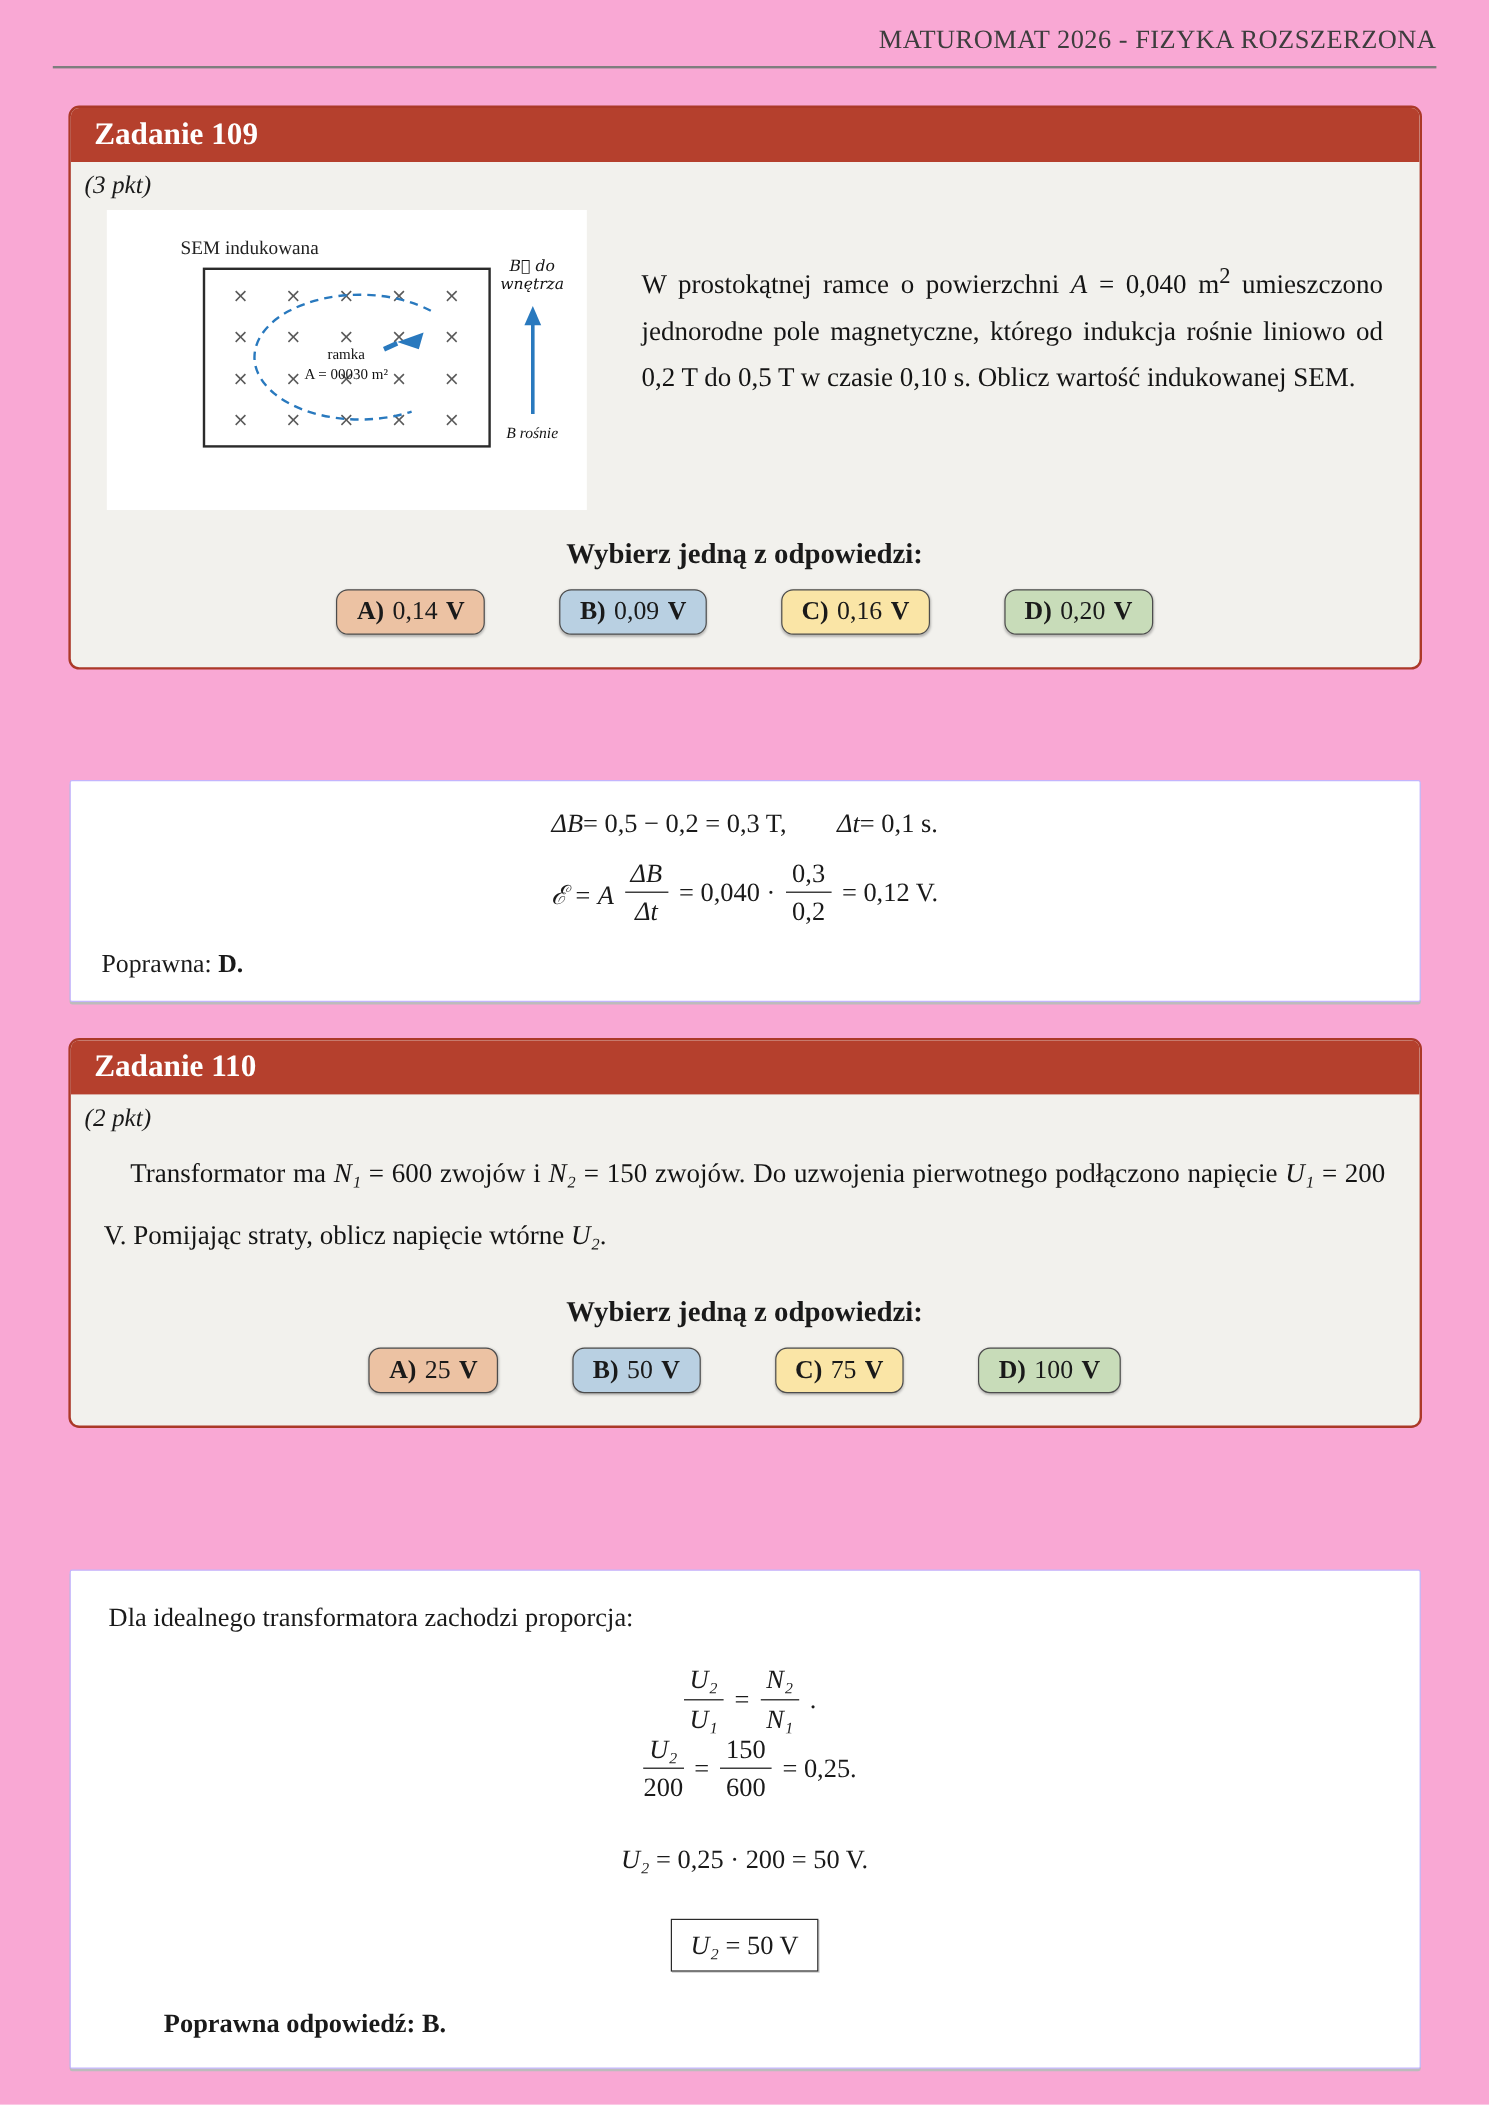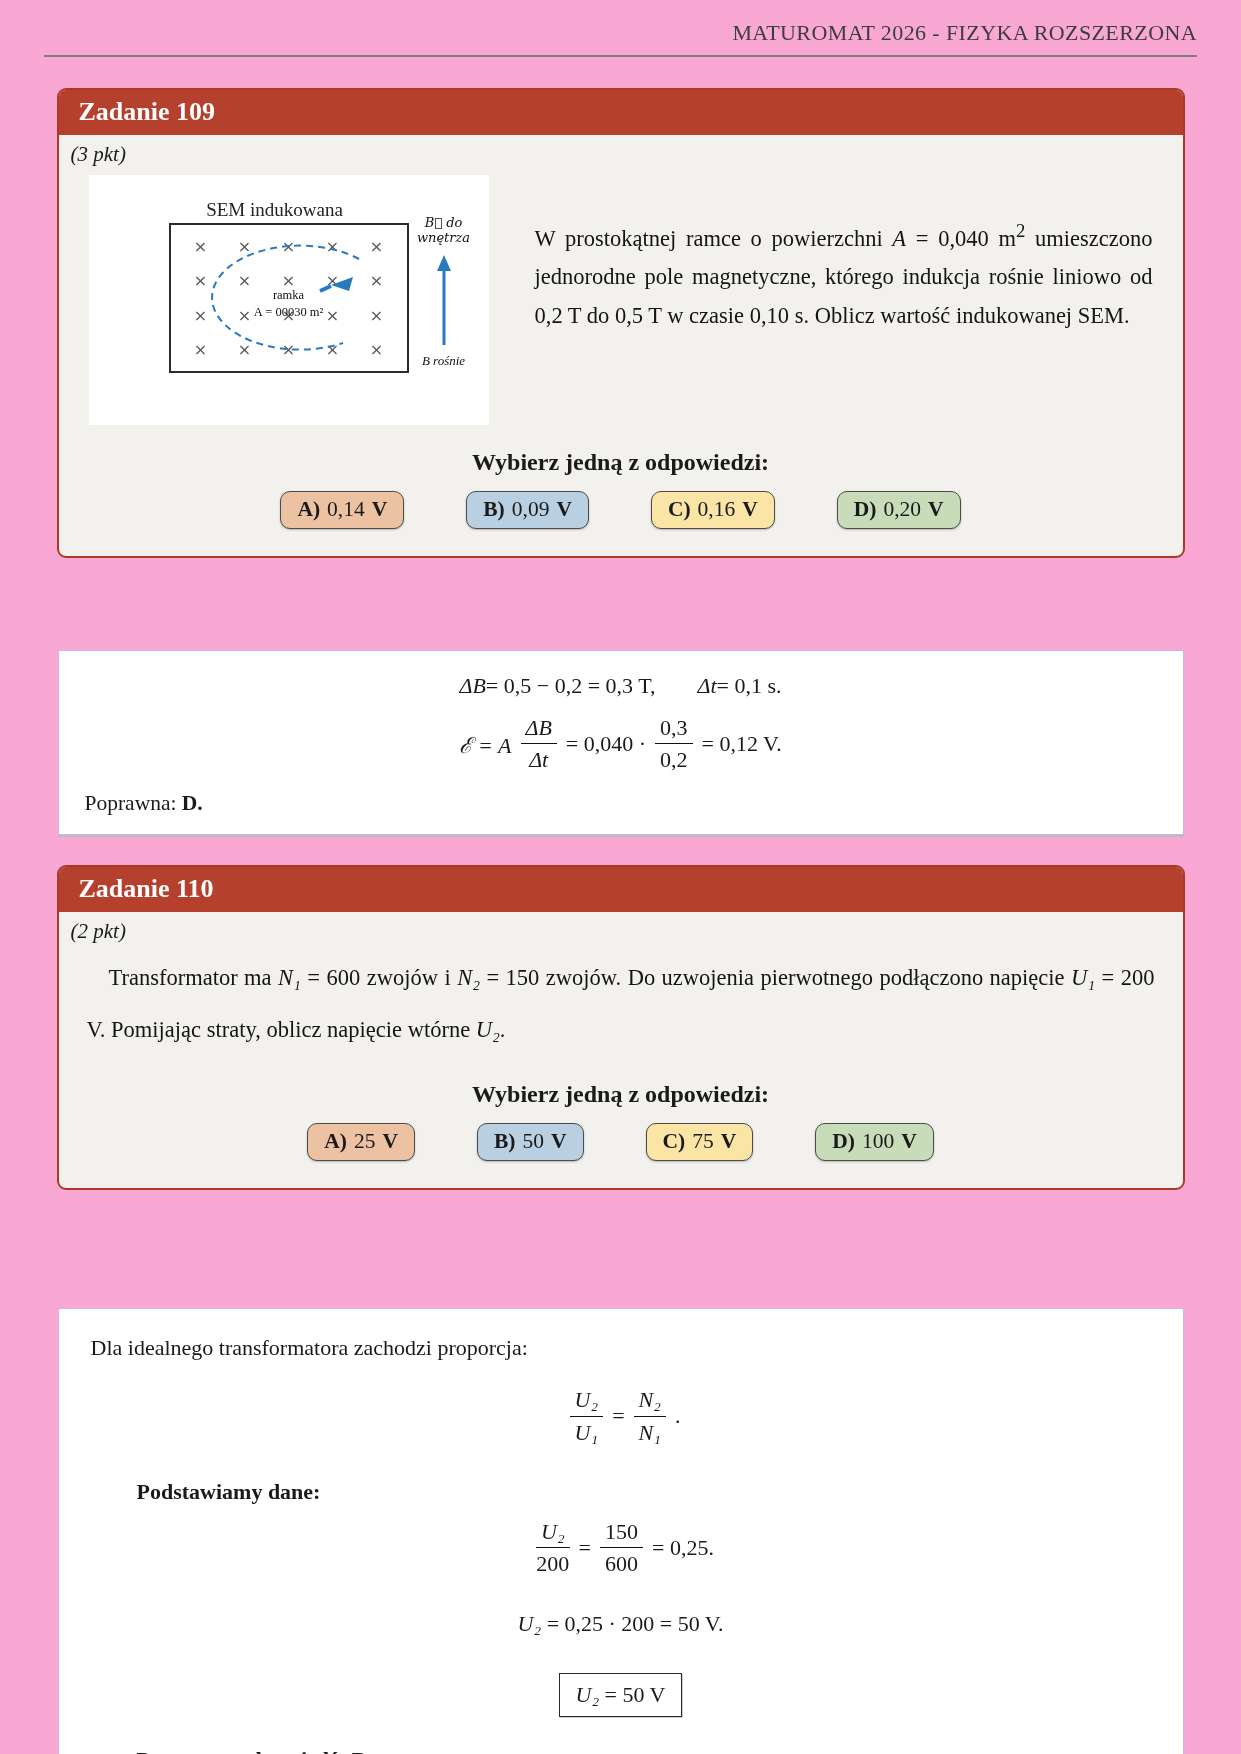--- a/index.html
+++ b/index.html
@@ -23,21 +23,21 @@
   #card110 { margin-top:30px; }
   .task-header {
     background:#b5402d; color:#ffffff; font-weight:bold;
     font-size:26px; padding:7px 20px 8px 20px;
   }
   .points { font-style:italic; font-size:21px; margin:7px 0 0 12px; }
 
   
   .task-body-109 { display:flex; padding:8px 26px 0 30px; }
   .figure-panel { width:400px; height:250px; background:#ffffff; flex:none; position:relative; }
-  .fig-caption { position:absolute; top:24px; left:62px; width:248px; text-align:center; font-size:19px; color:#222; }
+  .fig-caption { position:absolute; top:24px; left:62px; width:248px; font-size:16px; color:#222; }
   .field-rect { position:absolute; left:80px; top:48px; width:240px; height:150px; border:2px solid #2b2b2b; background:#fff; }
   .crosses-grid {
     position:absolute; inset:4px 8px; display:grid;
     grid-template-columns:repeat(5,1fr); grid-template-rows:repeat(4,1fr);
     place-items:center; color:#5a5a5a; font-size:16px;
     font-family:"DejaVu Sans",sans-serif;
   }
   .loop-svg { position:absolute; inset:0; width:100%; height:100%; }
   .fig-inner-labels { position:absolute; left:0; right:0; top:62px; text-align:center; font-size:12.5px; color:#111; line-height:1.35; pointer-events:none; }
   .b-column { position:absolute; right:2px; top:40px; width:86px; text-align:center; font-size:13px; color:#111; }
@@ -226,21 +226,20 @@
         <span class="den mvar">U₁</span>
       </span>
       <span>=</span>
       <span class="frac">
         <span class="num mvar">N₂</span>
         <span class="den mvar">N₁</span>
       </span>
       <span>.</span>
     </div>
 
-    <div class="subst-label">Podstawiamy dane:</div>
 
     <div class="eq-row">
       <span class="frac">
         <span class="num mvar">U₂</span>
         <span class="den">200</span>
       </span>
       <span>=</span>
       <span class="frac">
         <span class="num">150</span>
         <span class="den">600</span>

